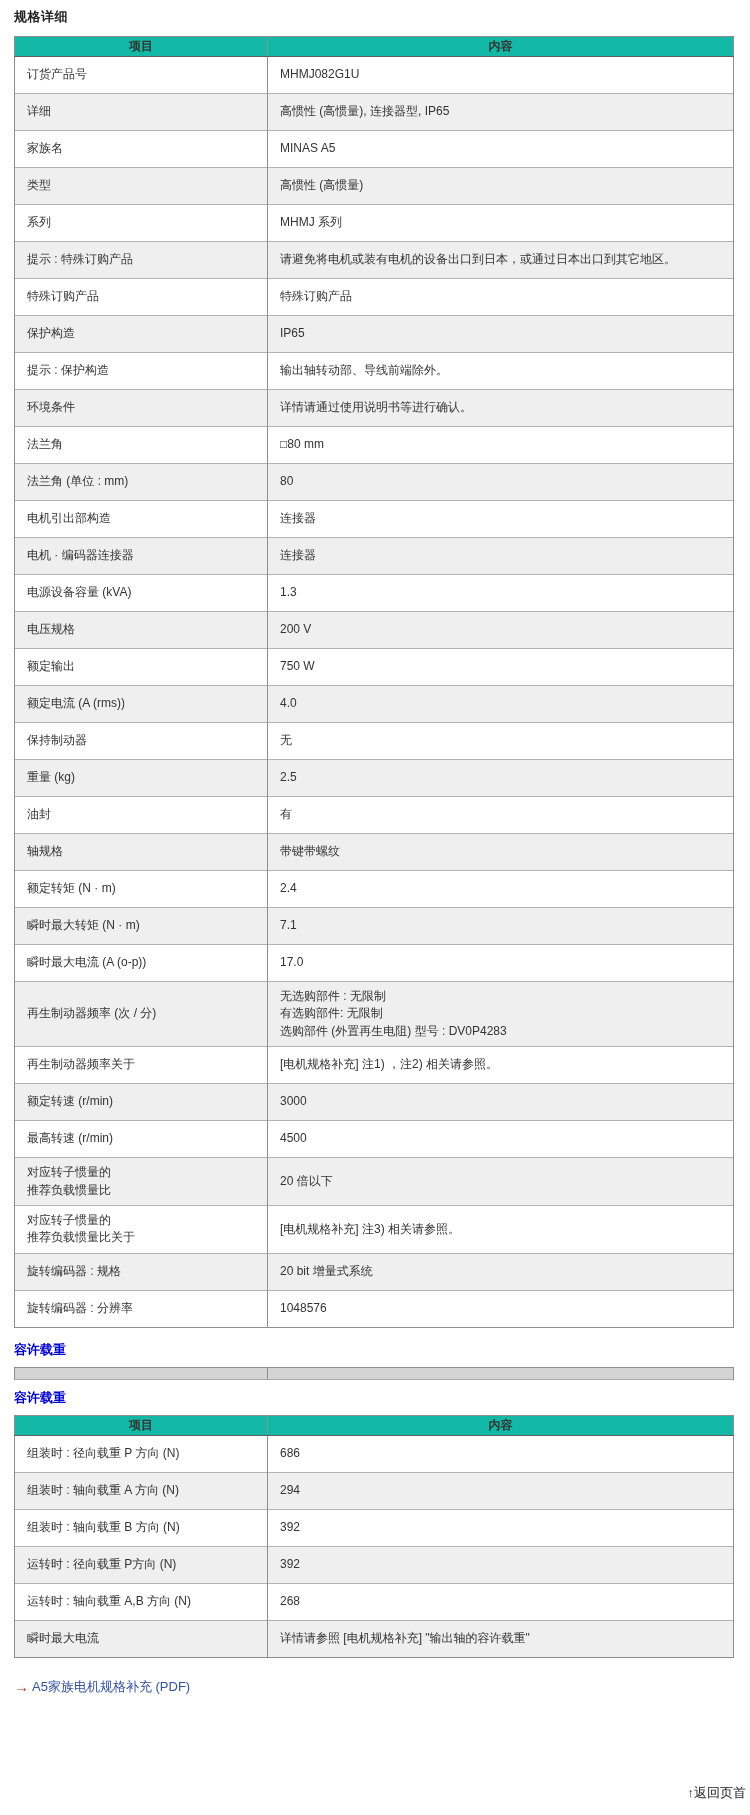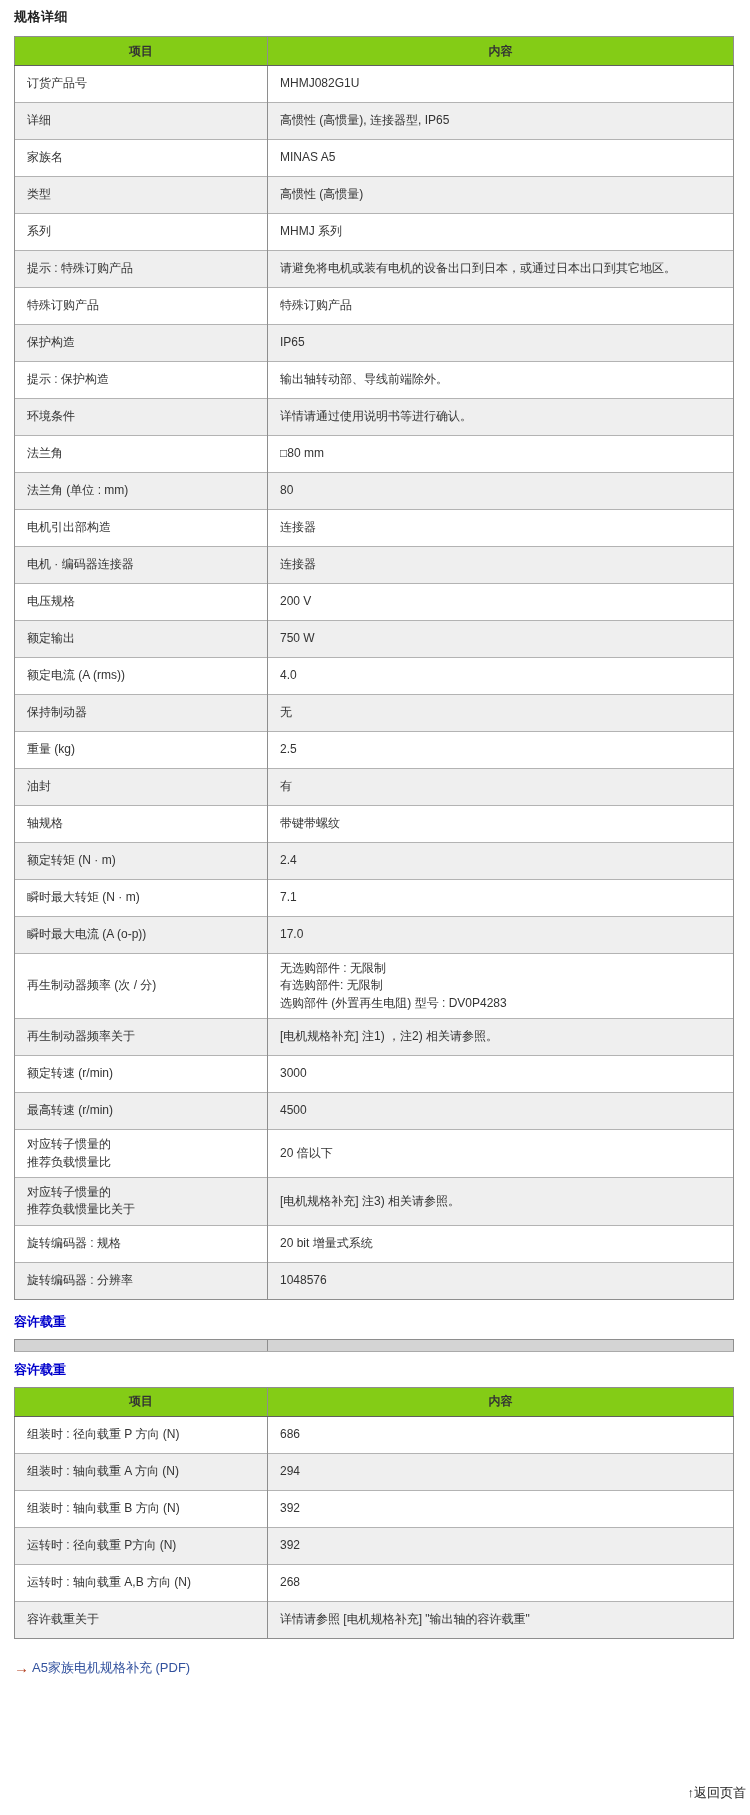--- a/index.html
+++ b/index.html
@@ -17,21 +17,21 @@
     margin:0 0 10px 0; letter-spacing:0.5px;
   }
 
   table.spec {
     width:720px; border-collapse:collapse; table-layout:fixed;
     font-size:12px; color:#333333;
     border:1px solid #8e8e8e;
   }
   table.spec col.c1 { width:253px; }
   table.spec th {
-    background:#84cc16; height:29px;
+    background:#14b8a6; height:20px;
     font-weight:bold; text-align:center; vertical-align:middle;
     border:1px solid #8e8e8e; border-bottom:1px solid #5f5f5f;
     font-size:12px;
   }
   table.spec td {
     height:37px; padding:6px 12px; vertical-align:middle;
     border-left:1px solid #8e8e8e; border-right:1px solid #8e8e8e;
     border-top:1px solid #b3b3b3;
     white-space:pre-line; line-height:1.45;
   }
@@ -143,20 +143,24 @@
         </tr>
         <tr>
           <td>电机引出部构造</td>
           <td>连接器</td>
         </tr>
         <tr>
           <td>电机 · 编码器连接器</td>
           <td>连接器</td>
         </tr>
         <tr>
+          <td>电源设备容量 (kVA)</td>
+          <td>1.3</td>
+        </tr>
+        <tr>
           <td>电压规格</td>
           <td>200 V</td>
         </tr>
         <tr>
           <td>额定输出</td>
           <td>750 W</td>
         </tr>
         <tr>
           <td>额定电流 (A (rms))</td>
           <td>4.0</td>
@@ -268,21 +272,21 @@
         </tr>
         <tr>
           <td>运转时 : 径向载重 P方向 (N)</td>
           <td>392</td>
         </tr>
         <tr>
           <td>运转时 : 轴向载重 A,B 方向 (N)</td>
           <td>268</td>
         </tr>
         <tr>
-          <td>容许载重关于</td>
+          <td>瞬时最大电流</td>
           <td>详情请参照 [电机规格补充] "输出轴的容许载重"</td>
         </tr>
       </tbody>
   </table>
 
   <div class="pdf-row">
     <span class="pdf-arrow">→</span>
     <a class="pdf-link" href="#">A5家族电机规格补充 (PDF)</a>
   </div>
 

